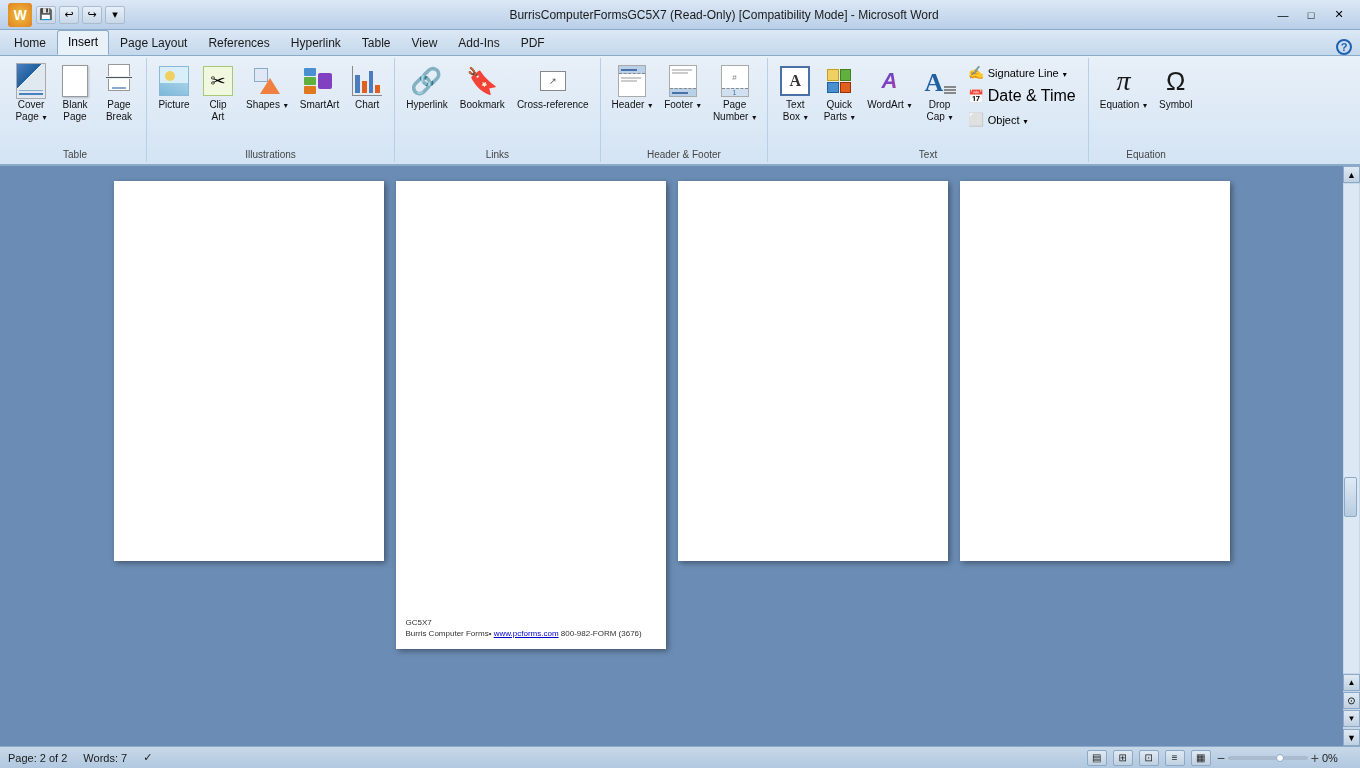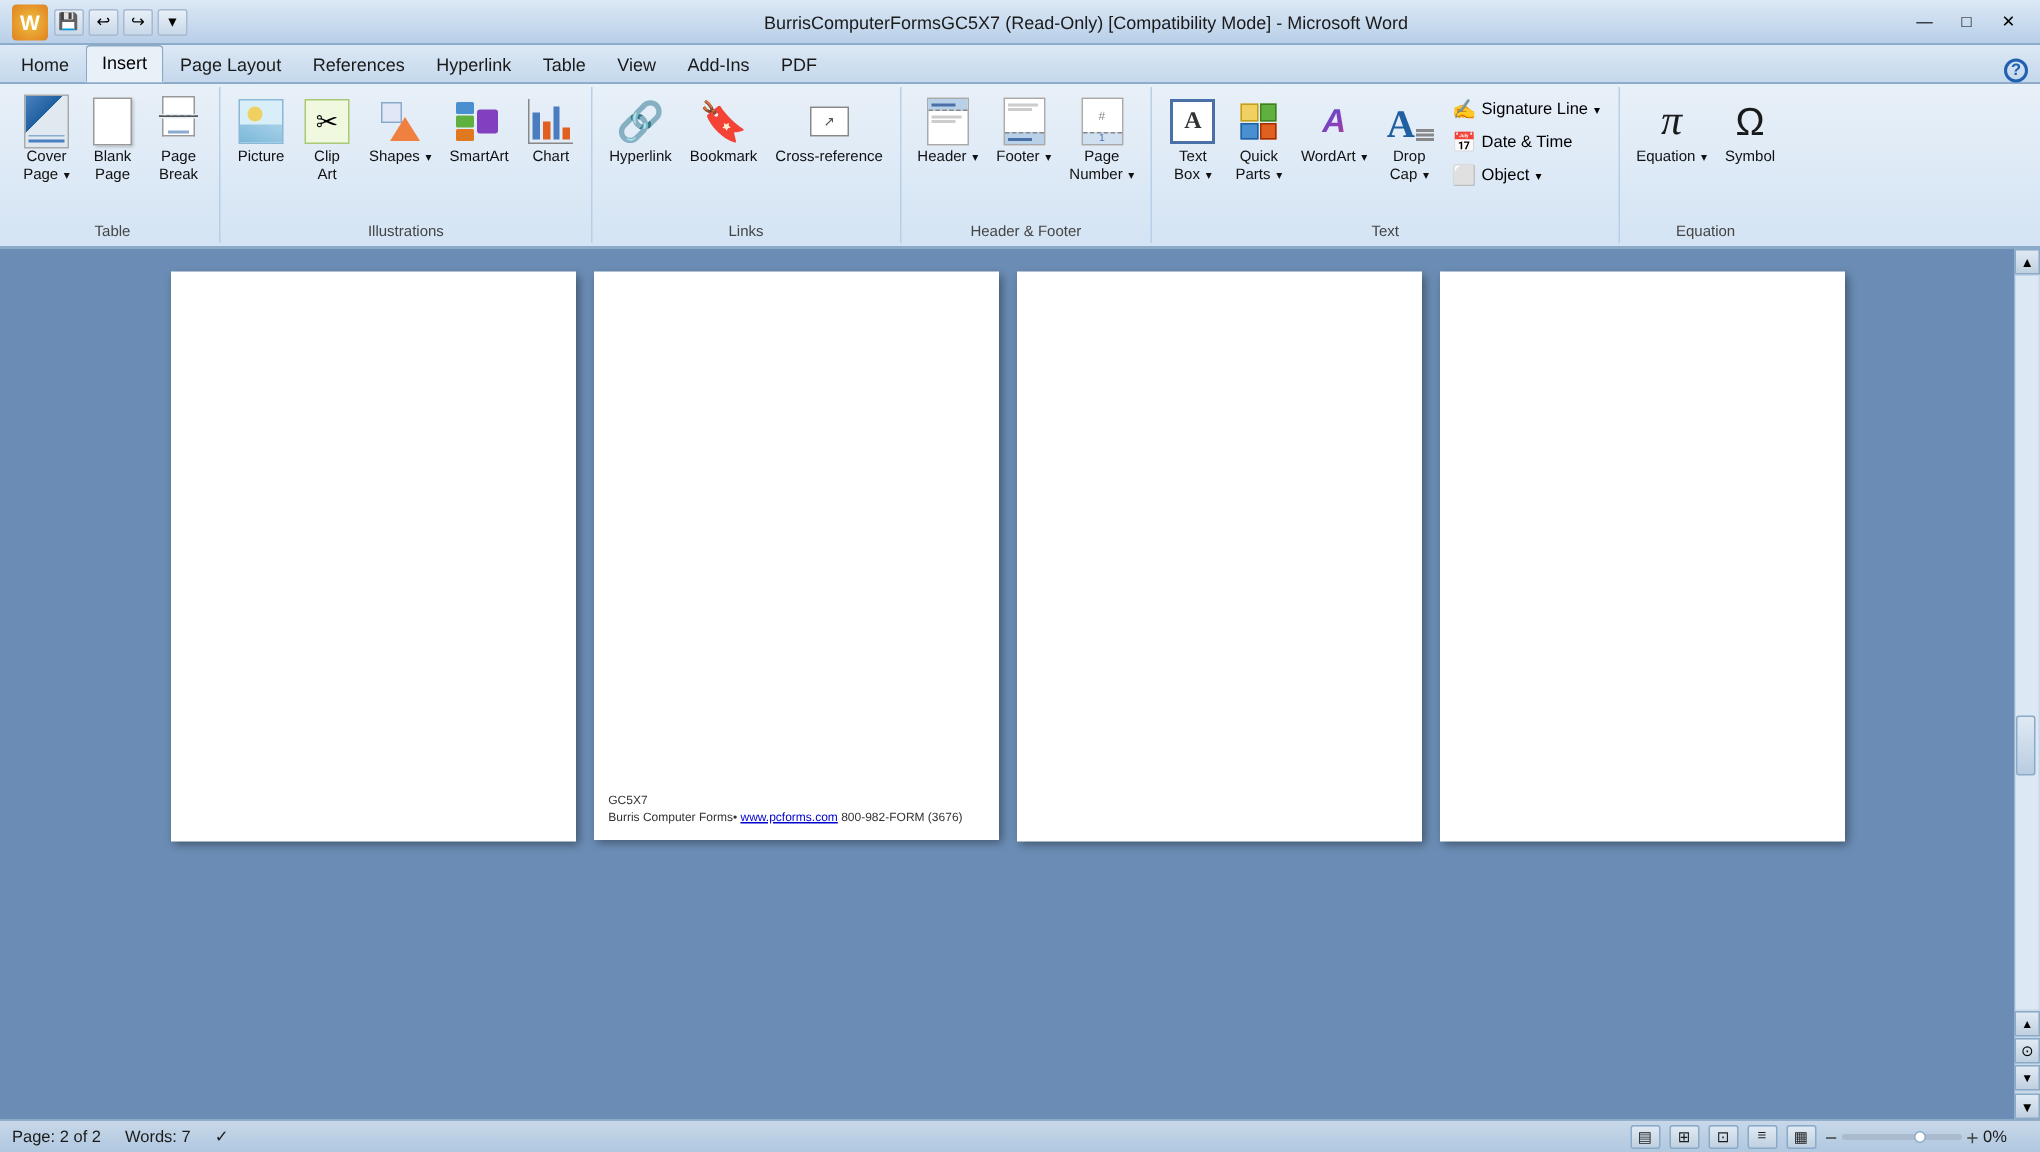--- a/index.html
+++ b/index.html
@@ -124,21 +124,21 @@
       display: flex;
       gap: 12px;
       align-items: flex-start;
     }
     .page {
       background: white;
       box-shadow: 2px 2px 6px rgba(0,0,0,0.4);
       position: relative;
     }
     .page-1 { width: 270px; height: 380px; }
-    .page-2 { width: 270px; height: 379px; }
+    .page-2 { width: 270px; height: 468px; }
     .page-3 { width: 270px; height: 380px; }
     .page-4 { width: 270px; height: 380px; }
     .page-footer {
       position: absolute;
       bottom: 10px;
       left: 10px;
       right: 10px;
       font-size: 8px;
       color: #333;
       line-height: 1.4;
@@ -422,21 +422,21 @@
         <div class="rb-label">Drop<br>Cap <span class="dropdown-arrow">▾</span></div>
       </div>
 
       <div class="small-col">
         <div class="rb-btn-small">
           <span style="font-size:13px;">✍</span>
           <span style="font-size:11px;">Signature Line <span class="dropdown-arrow">▾</span></span>
         </div>
         <div class="rb-btn-small">
           <span style="font-size:13px;">📅</span>
-          <span style="font-size:11px;">Date &amp; Time</span>
+          <span style="font-size:16px;">Date &amp; Time</span>
         </div>
         <div class="rb-btn-small">
           <span style="font-size:13px;">⬜</span>
           <span style="font-size:11px;">Object <span class="dropdown-arrow">▾</span></span>
         </div>
       </div>
     </div>
     <div class="ribbon-group-label">Text</div>
   </div>
 

